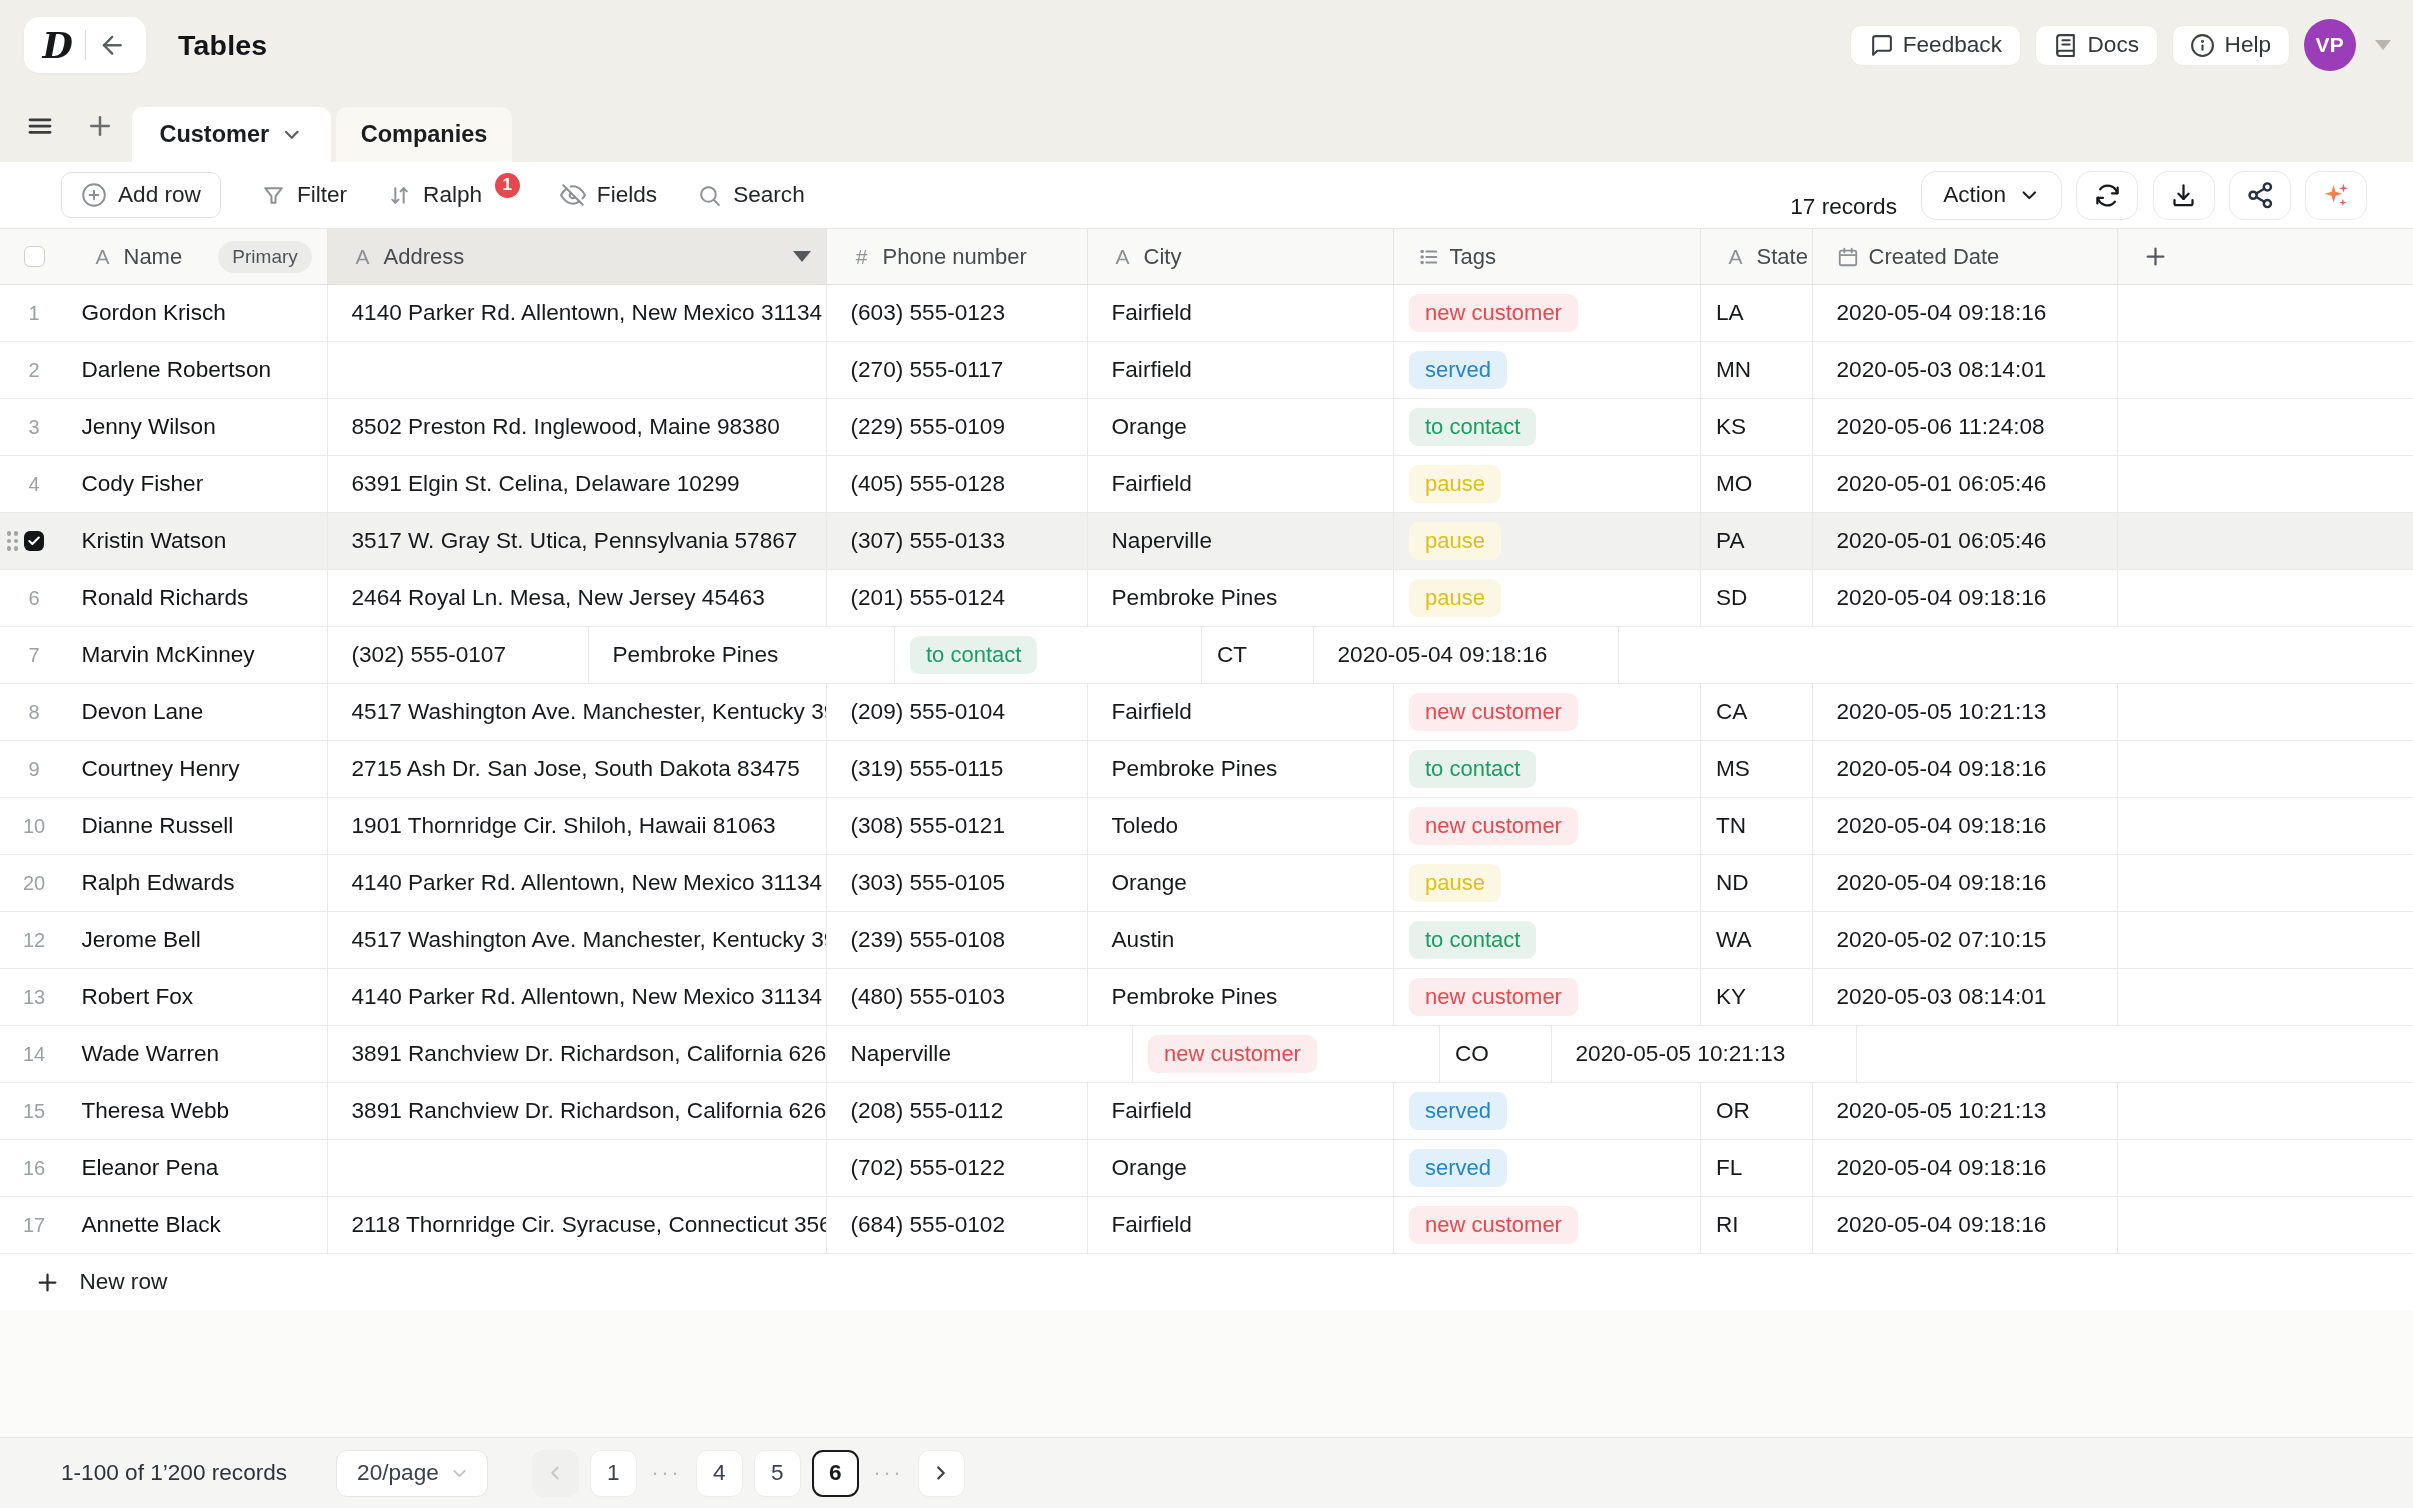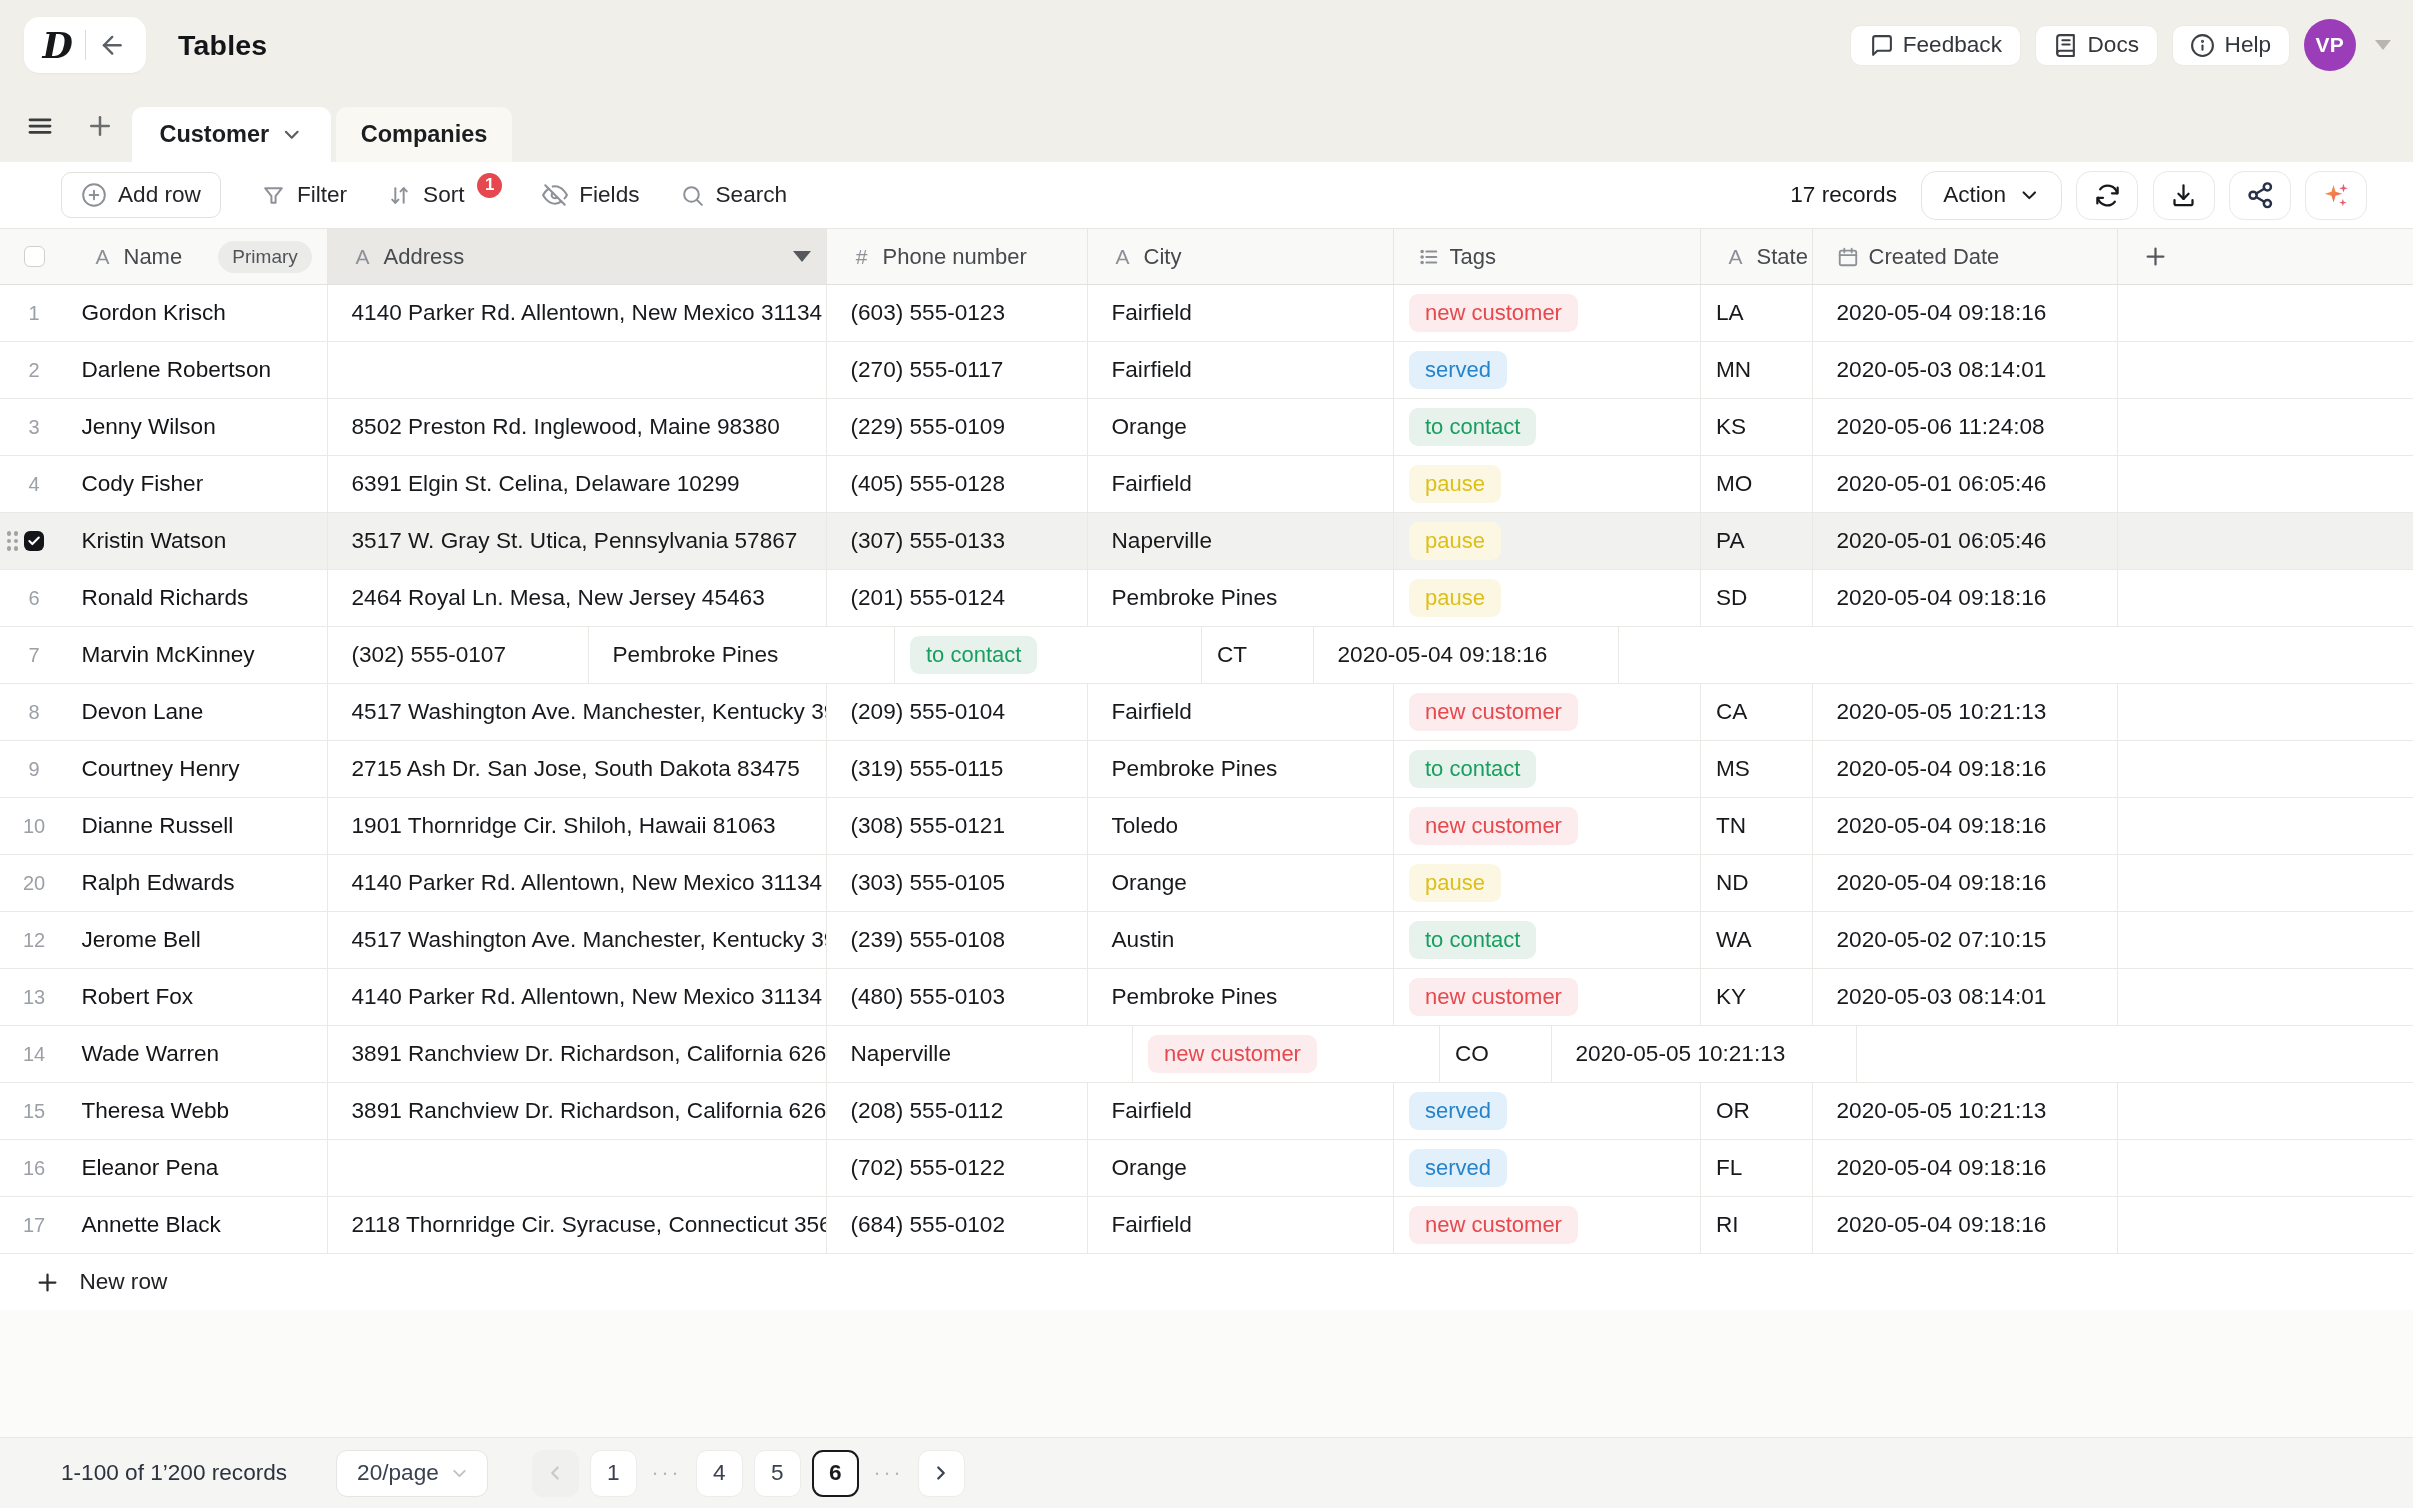--- a/index.html
+++ b/index.html
@@ -46,21 +46,21 @@
   .content { position:absolute; left:0; top:162px; width:2413px; height:1275px; background:#ffffff; }
 
   
   .toolbar { position:absolute; left:0; top:0; width:2413px; height:66px; display:flex; align-items:center; }
   .addrow-btn { margin-left:61px; height:46px; padding:0 19px; background:#fff; border:0.8px solid #e2e1de;
     border-radius:10px; display:flex; align-items:center; gap:11px; font-size:22.6px; font-weight:500; color:#232529; cursor:pointer; }
   .tool-item { display:flex; align-items:center; gap:11px; font-size:22.6px; font-weight:500; color:#232529; margin-left:40px; cursor:pointer; position:relative; }
   .tool-icon { color:#8d9197; }
   .sort-badge { position:relative; top:-10px; margin-left:1.7px; min-width:25px; height:25px; border-radius:12.6px; background:#e5484d;
     color:#fff; font-size:17px; font-weight:700; display:flex; align-items:center; justify-content:center; }
-  .toolbar-right { margin-left:auto; display:flex; align-items:center; gap:14.2px; padding-right:46px; }
+  .toolbar-right { margin-left:auto; display:flex; align-items:flex-end; gap:14.2px; padding-right:46px; }
   .records-count { font-size:22.6px; color:#17191c; margin-right:10px; }
   .action-btn { height:49px; padding:0 21px; border:0.8px solid #e4e3e0; border-radius:15px; background:#fff;
     display:flex; align-items:center; gap:11.7px; font-size:22.6px; font-weight:500; color:#1b1d20; cursor:pointer; }
   .icon-btn { width:62px; height:49px; border:0.8px solid #e9e8e5; border-radius:15px; background:#fff;
     display:flex; align-items:center; justify-content:center; cursor:pointer; }
 
   
   .grid { position:absolute; left:0; top:66px; width:2413px; }
   .g-header { display:flex; height:57px; background:#f9f9f7; border-top:0.8px solid #e7e6e3; border-bottom:0.8px solid #e2e1de;
     font-size:22px; font-weight:500; color:#46494e; }
@@ -205,21 +205,21 @@
 
     <div class="tool-item">
       <span class="tool-icon">
         <svg width="25" height="25" viewBox="0 0 24 24" fill="none" stroke="#8d9197" stroke-width="1.9" stroke-linecap="round" stroke-linejoin="round">
             <line x1="8" y1="5" x2="8" y2="19"></line>
             <polyline points="5 16 8 19 11 16"></polyline>
             <line x1="16" y1="19" x2="16" y2="5"></line>
             <polyline points="13 8 16 5 19 8"></polyline>
           </svg>
       </span>
-      <span>Sort</span>
+      <span>Ralph</span>
       <span class="sort-badge">1</span>
     </div>
 
     <div class="tool-item">
       <span class="tool-icon">
         <svg width="26" height="26" viewBox="0 0 24 24" fill="none" stroke="#8d9197" stroke-width="1.9" stroke-linecap="round" stroke-linejoin="round">
             <path d="M17.94 17.94A10.07 10.07 0 0 1 12 20c-7 0-11-8-11-8a18.45 18.45 0 0 1 5.06-5.94"></path>
             <path d="M9.9 4.24A9.12 9.12 0 0 1 12 4c7 0 11 8 11 8a18.5 18.5 0 0 1-2.16 3.19"></path>
             <path d="M14.12 14.12a3 3 0 1 1-4.24-4.24"></path>
             <line x1="3" y1="3" x2="21" y2="21"></line>

